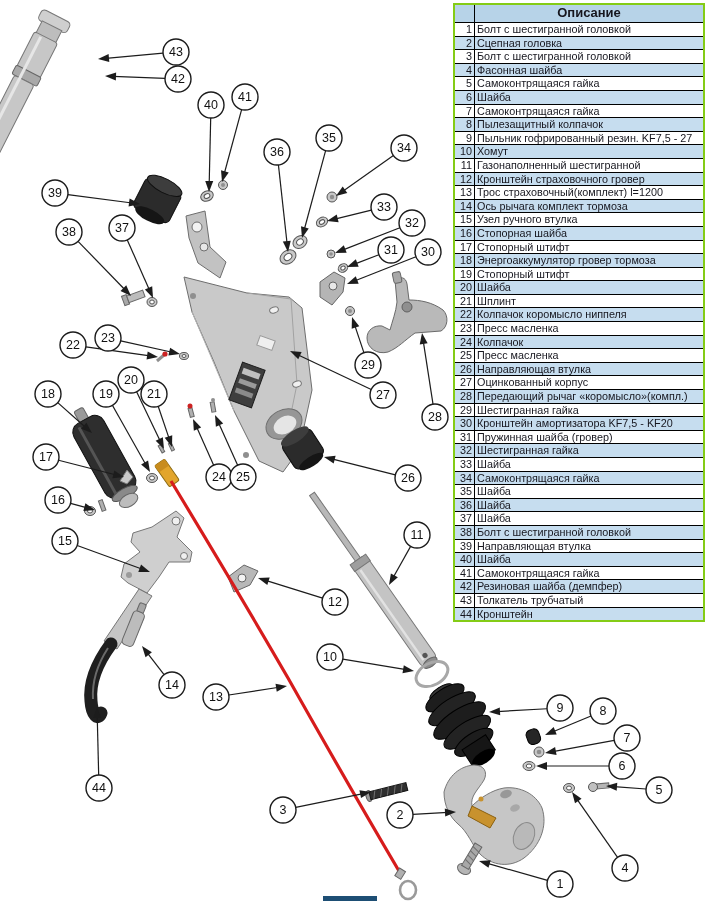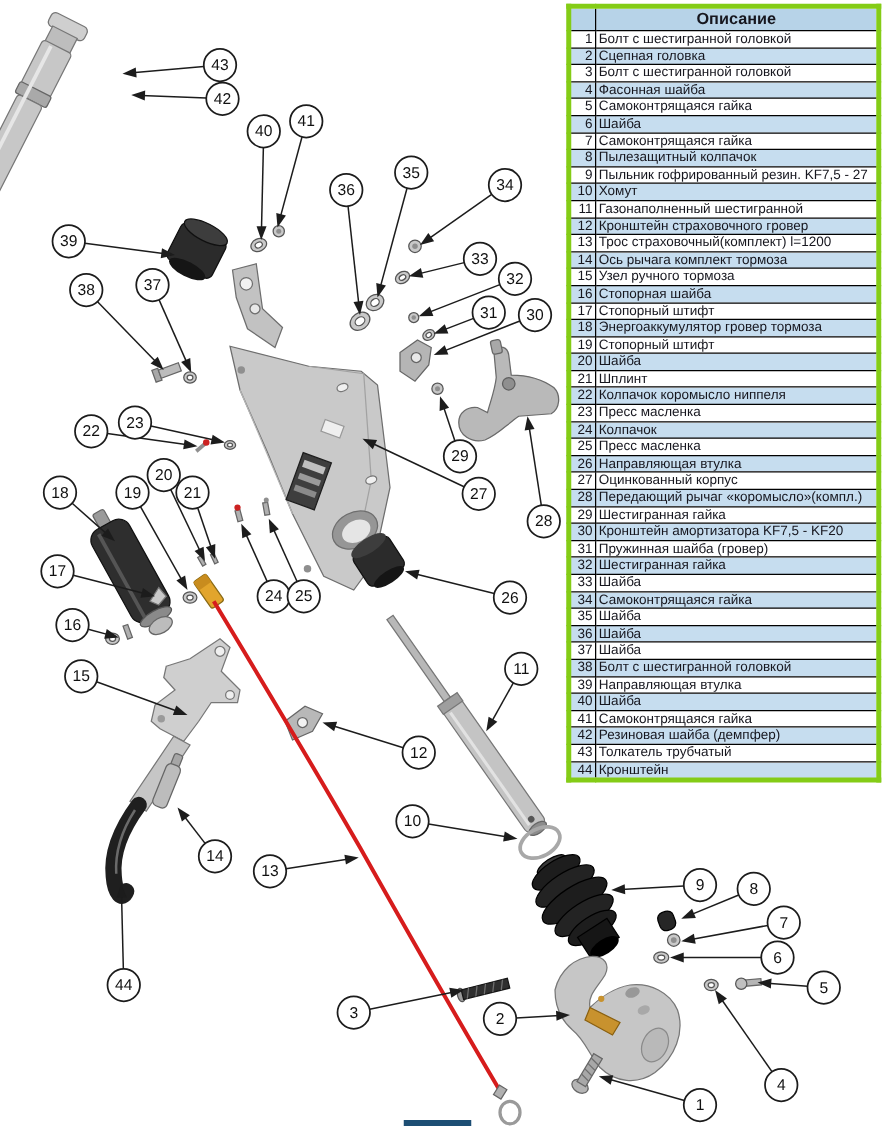--- a/index.html
+++ b/index.html
@@ -1,21 +1,21 @@
 <!DOCTYPE html>
 <html><head>
 <meta charset="utf-8">
 <style>
   html,body{margin:0;padding:0;background:#fff;}
   .stage{position:relative;width:706px;height:901px;background:#ffffff;overflow:hidden;
          font-family:"Liberation Sans", sans-serif;}
   svg.diagram{position:absolute;left:0;top:0;}
   .table-wrap{position:absolute;left:453px;top:3px;width:252px;}
   table.parts{border-collapse:collapse;width:100%;table-layout:fixed;
-              border:4px solid #84cc16;padding-left:15px;}
+              border:2px solid #84cc16;padding-left:15px;}
   table.parts th, table.parts td{border:1px solid #000;padding:0 2px;
               font-size:10.8px;line-height:12.6px;height:12.6px;color:#16161e;
               overflow:hidden;white-space:nowrap;}
   table.parts th{height:17px;font-size:13px;font-weight:bold;text-align:center;}
   .num-col{width:15px;text-align:right;}
   table.parts thead tr{background:#b7d3e8;}
   table.parts tbody tr:nth-child(odd){background:#ffffff;}
   table.parts tbody tr:nth-child(even){background:#c6ddef;}
 </style>
 </head>
@@ -600,21 +600,21 @@
           <tr>
             <td class="num-col">13</td>
             <td>Трос страховочный(комплект) l=1200</td>
           </tr>
           <tr>
             <td class="num-col">14</td>
             <td>Ось рычага комплект тормоза</td>
           </tr>
           <tr>
             <td class="num-col">15</td>
-            <td>Узел ручного тормоза</td>
+            <td>Узел ручного втулка</td>
           </tr>
           <tr>
             <td class="num-col">16</td>
             <td>Стопорная шайба</td>
           </tr>
           <tr>
             <td class="num-col">17</td>
             <td>Стопорный штифт</td>
           </tr>
           <tr>

